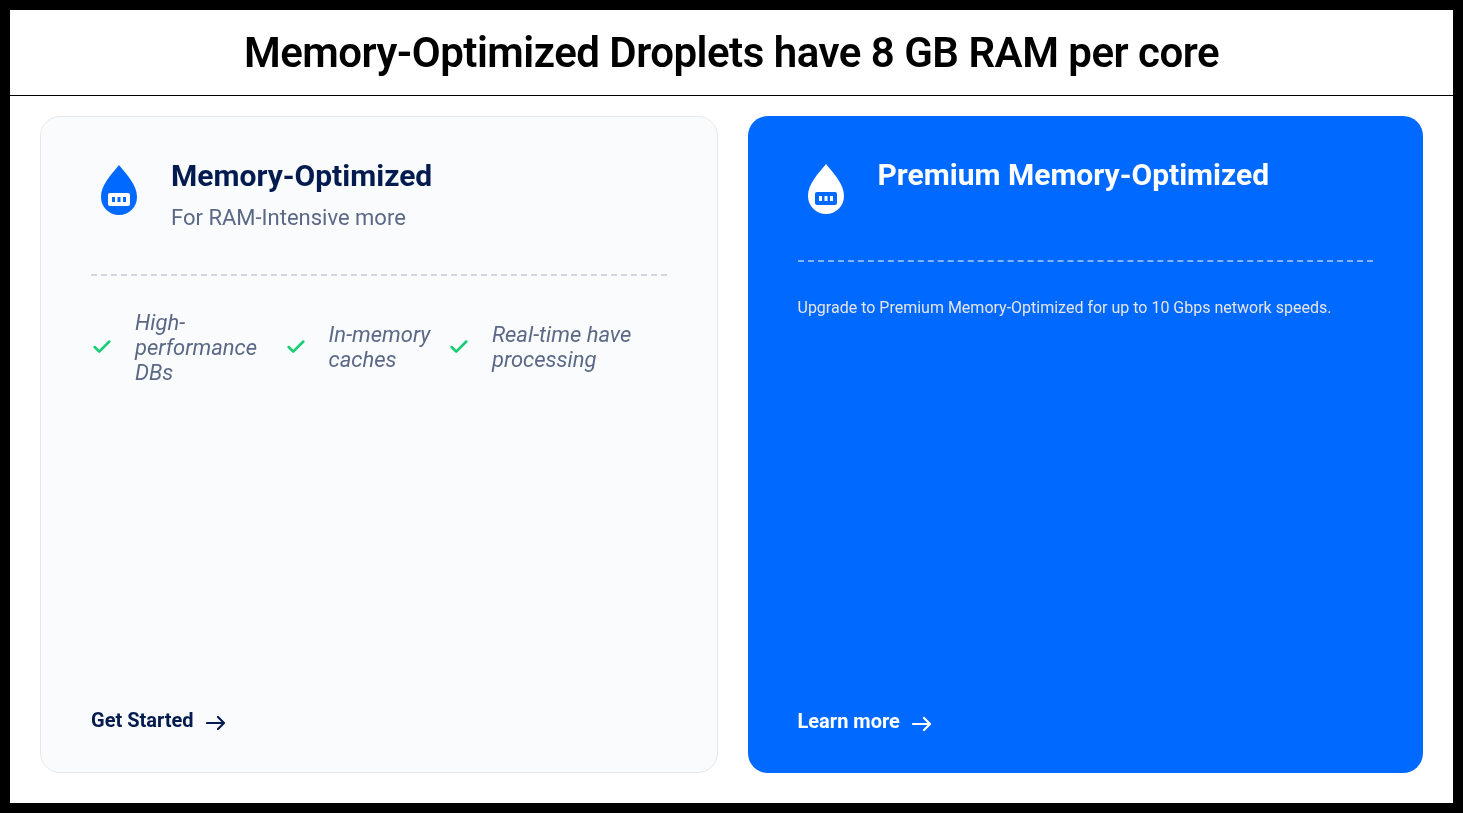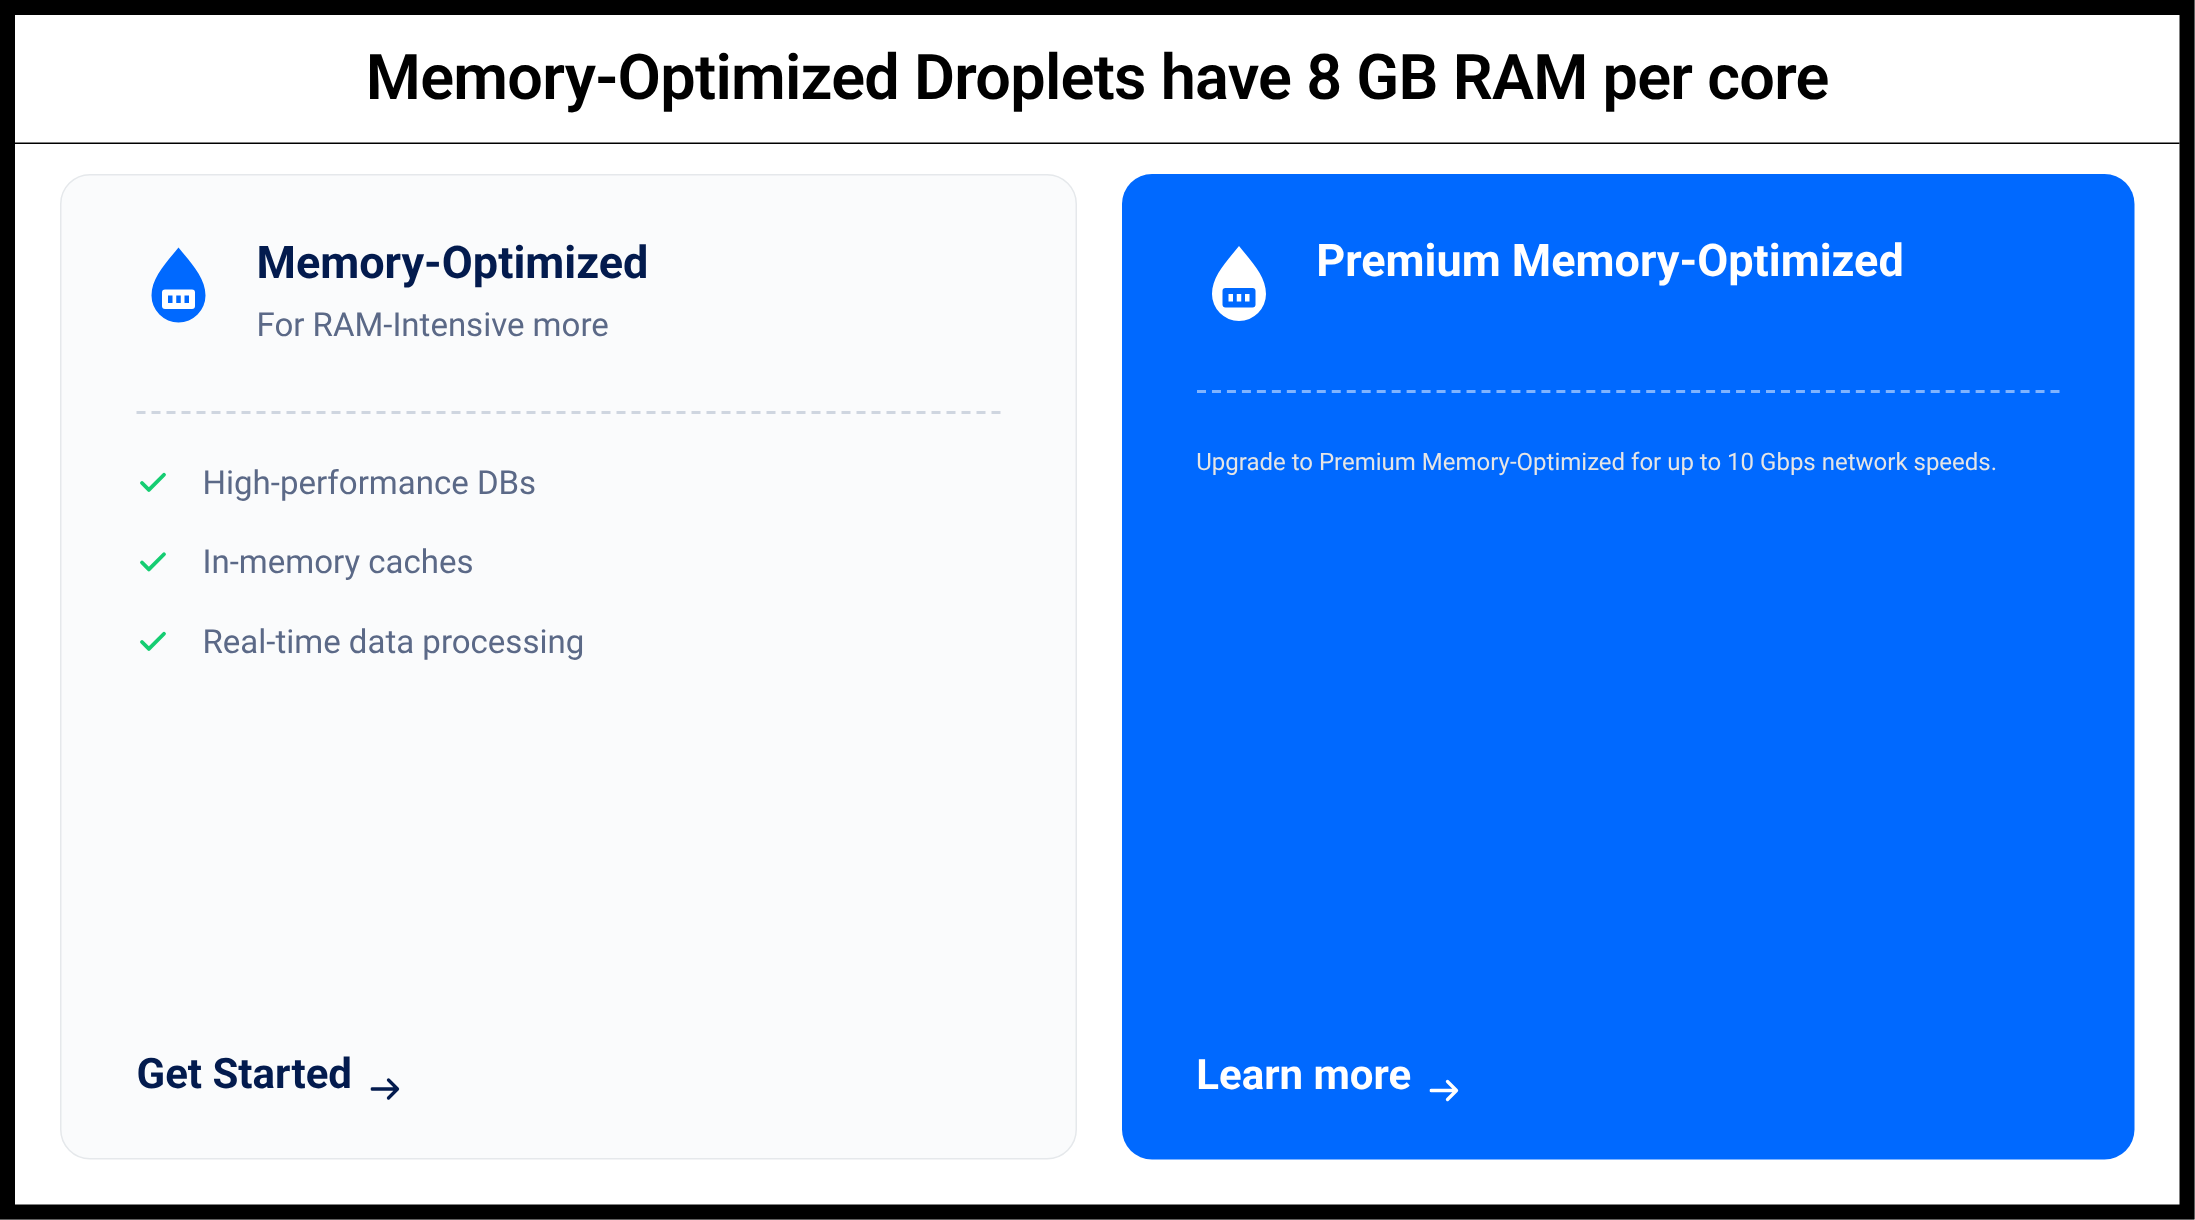--- a/index.html
+++ b/index.html
@@ -100,22 +100,22 @@
       border-top: 2px dashed #cfd6e0;
       margin-bottom: 34px;
     }
     .divider-blue {
       border: none;
       border-top: 2px dashed rgba(255,255,255,0.5);
       margin-bottom: 34px;
     }
     .features {
       display: flex;
-      flex-direction: column;
-      gap: 28px;
+      flex-direction: row;
+      font-style: italic;
     }
     .feature-row {
       display: flex;
       align-items: center;
       gap: 22px;
     }
     .check-icon {
       width: 22px;
       height: 22px;
       flex-shrink: 0;
@@ -127,21 +127,21 @@
     .premium-desc {
       font-size: 16px;
       line-height: 1.55;
       color: #e5e5e5;
     }
     .cta {
       margin-top: auto;
       display: inline-flex;
       align-items: center;
       gap: 12px;
-      font-size: 28px;
+      font-size: 20px;
       font-weight: 700;
       cursor: pointer;
     }
     .cta-light {
       color: #031b4e;
     }
     .cta-blue {
       color: #fff;
     }
     .arrow-icon {
@@ -196,21 +196,21 @@
                 </svg>
             </span>
             <span class="feature-text">In-memory caches</span>
           </div>
           <div class="feature-row">
             <span class="check-icon">
               <svg viewBox="0 0 24 24" width="22" height="22">
                   <path d="M4 12 L9 17 L20 6" stroke="#15cd72" stroke-width="2.8" fill="none" stroke-linecap="round" stroke-linejoin="round"></path>
                 </svg>
             </span>
-            <span class="feature-text">Real-time data processing</span>
+            <span class="feature-text">Real-time have processing</span>
           </div>
         </div>
 
         <a class="cta cta-light">
           <span>Get Started</span>
           <span class="arrow-icon">
             <svg viewBox="0 0 20 16" width="20" height="16">
                 <path d="M1 8 H17 M12 2 L18 8 L12 14" stroke="#031b4e" stroke-width="2.2" fill="none" stroke-linecap="round" stroke-linejoin="round"></path>
               </svg>
           </span>

